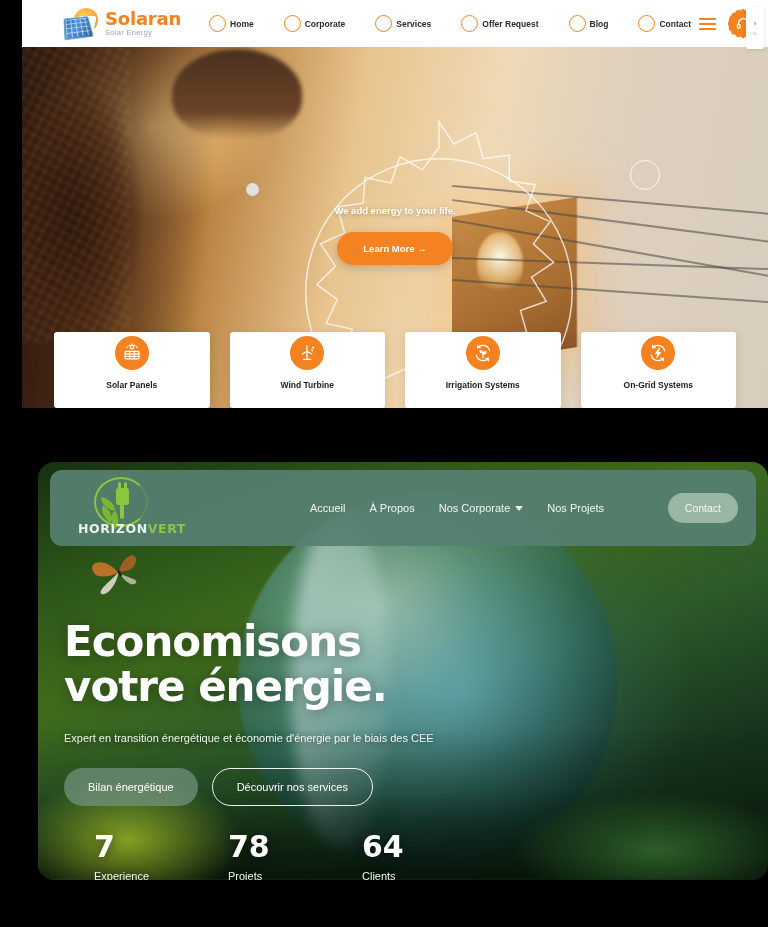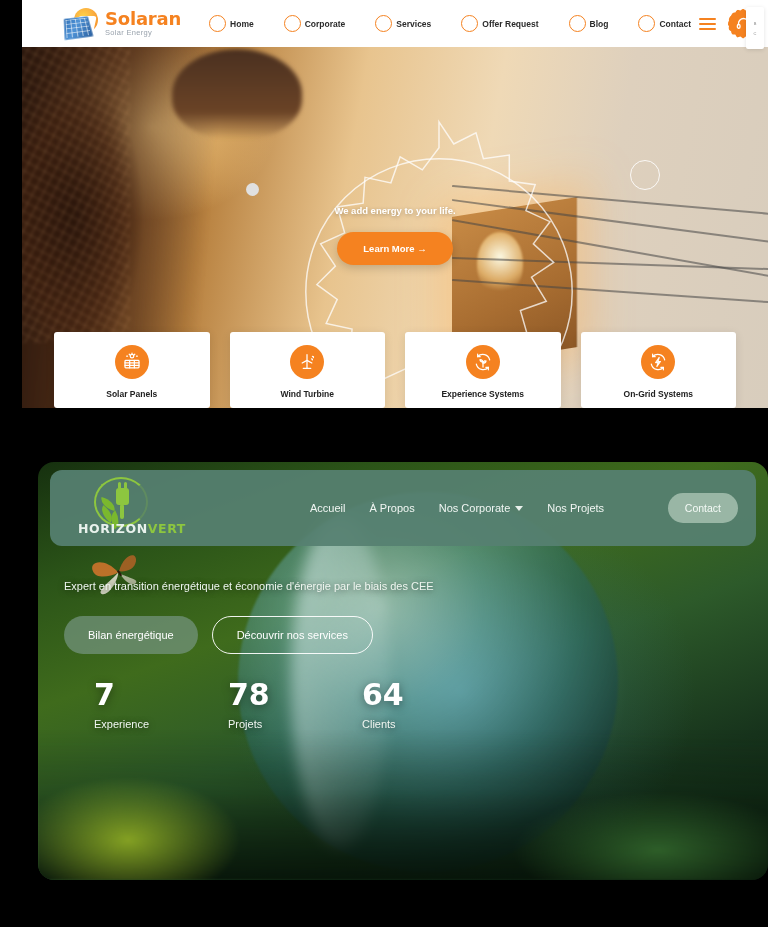--- a/index.html
+++ b/index.html
@@ -146,21 +146,21 @@
     font-family:"Liberation Sans",sans-serif;box-shadow:0 3px 10px rgba(0,0,0,.18);
   }
 
   .c1-cards{
     position:absolute;left:0;top:285px;width:746px;height:76px;
     display:flex;gap:20px;padding:0 32px;box-sizing:border-box;z-index:4;
   }
   .svc-card{
     flex:1;background:#fff;border-radius:3px;height:76px;
     display:flex;flex-direction:column;align-items:center;justify-content:flex-start;
-    padding-top:13px;box-sizing:border-box;box-shadow:0 2px 10px rgba(0,0,0,.10);
+    padding-top:4px;box-sizing:border-box;box-shadow:0 2px 10px rgba(0,0,0,.10);
   }
   .svc-icon{
     width:34px;height:34px;border-radius:50%;background:#f58220;
     display:flex;align-items:center;justify-content:center;
   }
   .svc-label{font-size:8.5px;font-weight:700;color:#222;margin-top:10px;}
   .edge-widget{
     position:absolute;right:4px;top:7px;width:18px;height:42px;background:#fff;
     border-radius:2px;box-shadow:0 1px 4px rgba(0,0,0,.12);z-index:9;
     display:flex;flex-direction:column;align-items:center;justify-content:center;gap:5px;
@@ -399,21 +399,21 @@
           <div class="svc-icon">
             <svg width="20" height="20" viewBox="0 0 24 24" fill="none" stroke="#fff" stroke-width="1.5" stroke-linecap="round">
               <path d="M20 9.5A8.5 8.5 0 0 0 5.6 5.4"></path>
               <path d="M4 14.5A8.5 8.5 0 0 0 18.4 18.6"></path>
               <path d="M5.6 2.6v3h3M18.4 21.4v-3h-3"></path>
               <path d="M12 18v-6"></path>
               <path d="M12 12c-3 0-3.6-2.6-3.6-2.6S11.6 8.4 12 12z"></path>
               <path d="M12 13.4c3 0 3.6-2.6 3.6-2.6S12.4 9.8 12 13.4z"></path>
             </svg>
           </div>
-          <div class="svc-label">Experience Systems</div>
+          <div class="svc-label">Irrigation Systems</div>
         </div>
         <div class="svc-card">
           <div class="svc-icon">
             <svg width="20" height="20" viewBox="0 0 24 24" fill="none" stroke="#fff" stroke-width="1.5" stroke-linecap="round" stroke-linejoin="round">
               <path d="M20 9.5A8.5 8.5 0 0 0 5.6 5.4"></path>
               <path d="M4 14.5A8.5 8.5 0 0 0 18.4 18.6"></path>
               <path d="M5.6 2.6v3h3M18.4 21.4v-3h-3"></path>
               <path d="M13.4 6.6 9.2 12.6h3.1l-1.6 4.8 4.2-6h-3.1z"></path>
             </svg>
           </div>
@@ -467,20 +467,24 @@
         </div>
         <div class="c2-link">
           <span>Nos Projets</span>
         </div>
       </div>
 
       <button class="c2-contact">Contact</button>
     </div>
 
     <div class="c2-hero">
+      <h1 class="c2-h1">
+        <span>Economisons</span><br>
+        <span>votre énergie.</span>
+      </h1>
       <div class="c2-sub">Expert en transition énergétique et économie d'énergie par le biais des CEE</div>
 
       <div class="c2-btns">
         <button class="btn-fill">Bilan énergétique</button>
         <button class="btn-ghost">Découvrir nos services</button>
       </div>
 
       <div class="c2-stats">
         <div class="stat">
           <div class="stat-n">7</div>

